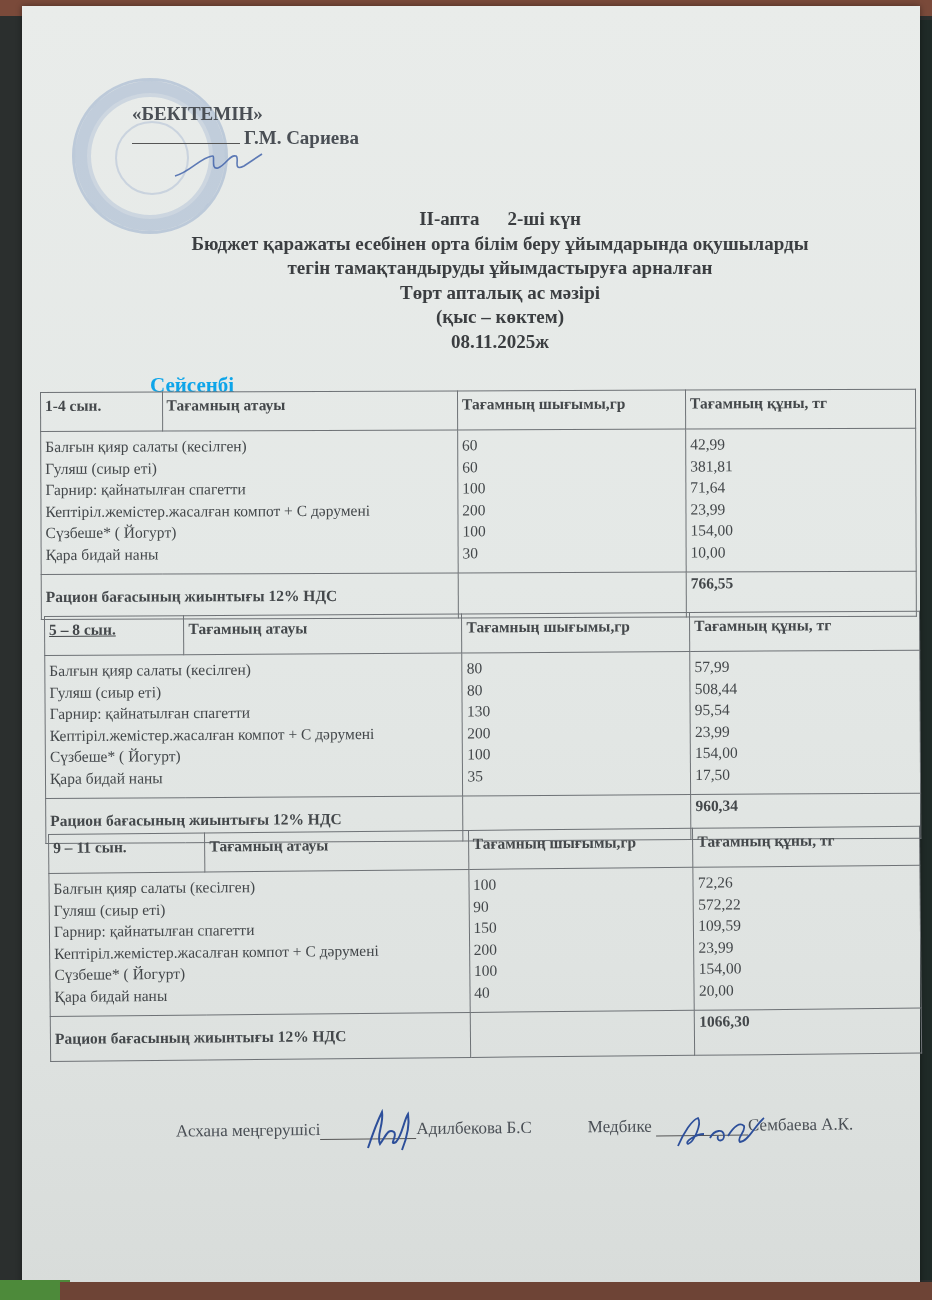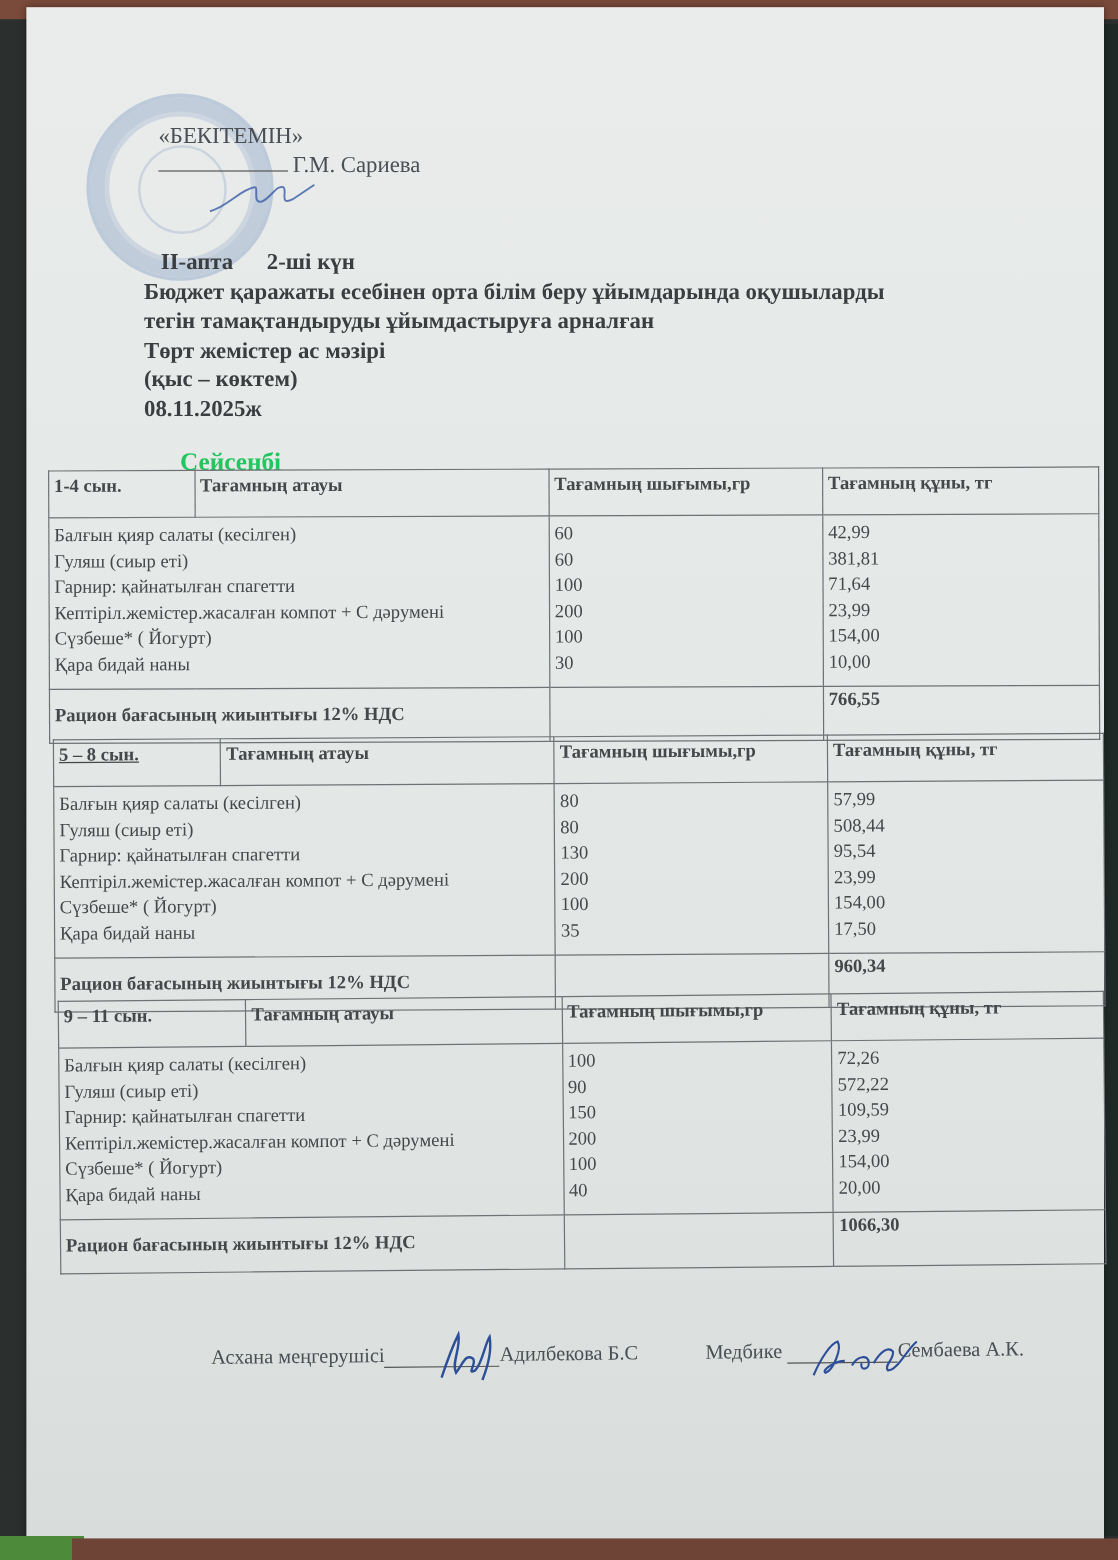--- a/index.html
+++ b/index.html
@@ -21,29 +21,29 @@
   .stamp {
     position: absolute; left: 72px; top: 78px; width: 150px; height: 150px;
     border-radius: 50%; border: 3px solid rgba(110,140,190,0.35);
     box-shadow: inset 0 0 0 12px rgba(110,140,190,0.12), inset 0 0 0 16px rgba(110,140,190,0.22);
   }
   .stamp-inner {
     position: absolute; left: 40px; top: 40px; width: 70px; height: 70px; border-radius: 50%;
     border: 2px solid rgba(110,140,190,0.25);
   }
   .approve { position: absolute; left: 132px; top: 102px; font-size: 19px; line-height: 24px; color: #4a4f55; }
-  .approve div { white-space: nowrap; }
+  .approve div { white-space: nowrap; font-weight: bold; }
   .approve .sig-line { display: inline-block; width: 108px; border-bottom: 1px solid #555; margin-right: 4px; }
   .approve-sign {
     position: absolute; left: 170px; top: 150px; width: 95px; height: 30px;
   }
-  .heading { position: absolute; left: 120px; top: 207px; width: 760px; text-align: left;
+  .heading { position: absolute; left: 120px; top: 207px; width: 760px; text-align: center;
     font-weight: bold; font-size: 19px; line-height: 24.5px; color: #3b3e41; }
   .heading .week span { margin: 0 14px; }
-  .dayname { position: absolute; left: 150px; top: 373px; font-weight: bold; font-size: 21px; color: #22c55e; }
+  .dayname { position: absolute; left: 150px; top: 373px; font-weight: bold; font-size: 21px; color: #0ea5e9; }
 
   .menu-table {
     position: absolute; left: 40px; width: 876px; border-collapse: collapse;
     font-size: 15.5px; color: #44484b;
     transform-origin: 0 0;
   }
   .menu-table td { border: 1px solid #6e7276; vertical-align: top; padding: 2px 4px; }
   .menu-table .hdr td { font-weight: bold; height: 32px; padding-top: 4px; }
   .menu-table .items td { line-height: 21.5px; padding-top: 4px; height: 136px; }
   .menu-table .total td { font-weight: bold; height: 40px; }
@@ -85,21 +85,21 @@
   <div><span class="sig-line"></span><span>Г.М. Сариева</span></div>
 </div>
 <svg class="approve-sign" viewBox="0 0 95 30">
   <path d="M5 26 C20 22 30 8 42 6 C46 5 40 20 48 18 C56 15 60 4 66 6 C70 8 62 22 74 16 L92 4" fill="none" stroke="#3a5da8" stroke-width="1.6" opacity="0.8"></path>
 </svg>
 
 <div class="heading">
   <div class="week"><span>II-апта</span><span>2-ші күн</span></div>
   <div>Бюджет қаражаты есебінен орта білім беру ұйымдарында оқушыларды</div>
   <div>тегін тамақтандыруды ұйымдастыруға арналған</div>
-  <div>Төрт жемістер ас мәзірі</div>
+  <div>Төрт апталық ас мәзірі</div>
   <div>(қыс – көктем)</div>
   <div>08.11.2025ж</div>
 </div>
 
 <div class="dayname">Сейсенбі</div>
 
 <table class="menu-table t1">
   <tbody>
       <tr class="hdr">
     <td class="c1">1-4 сын.</td>

